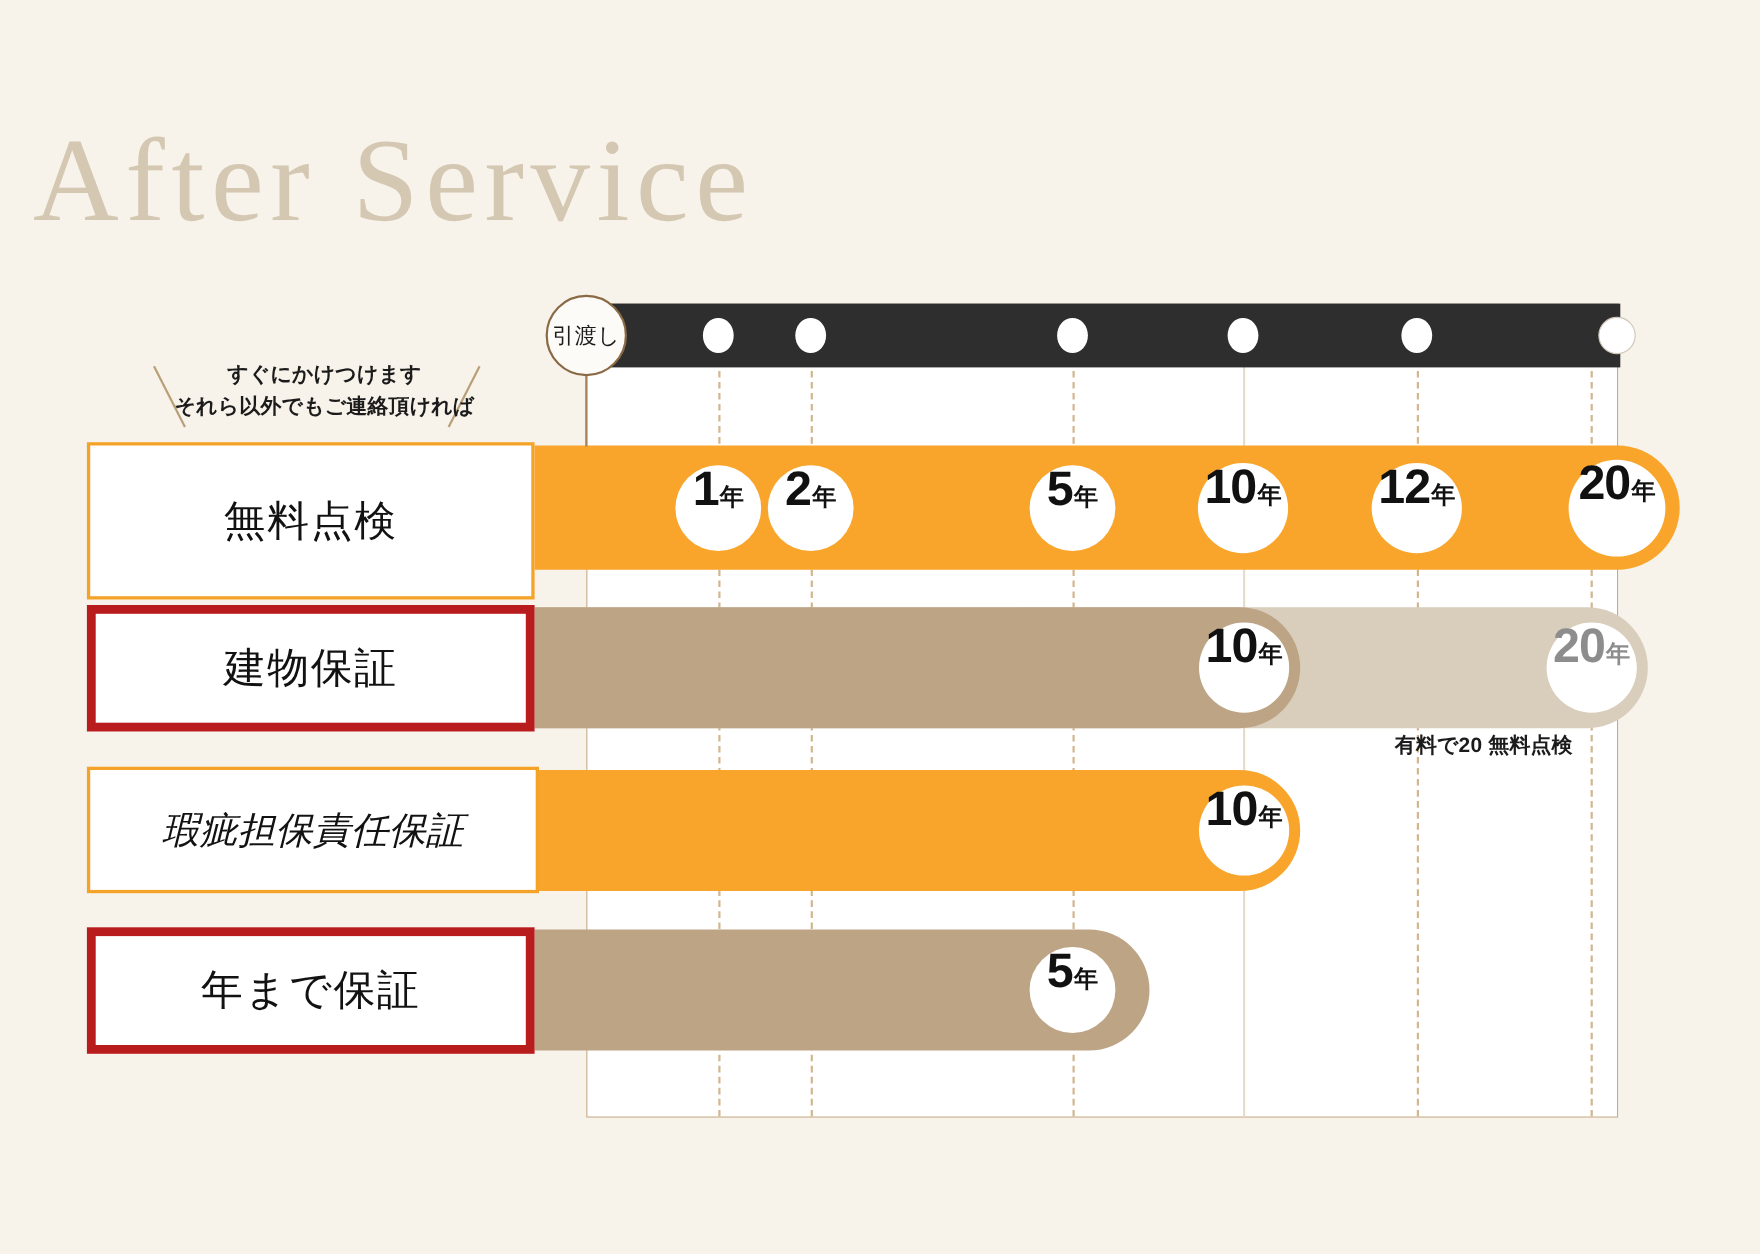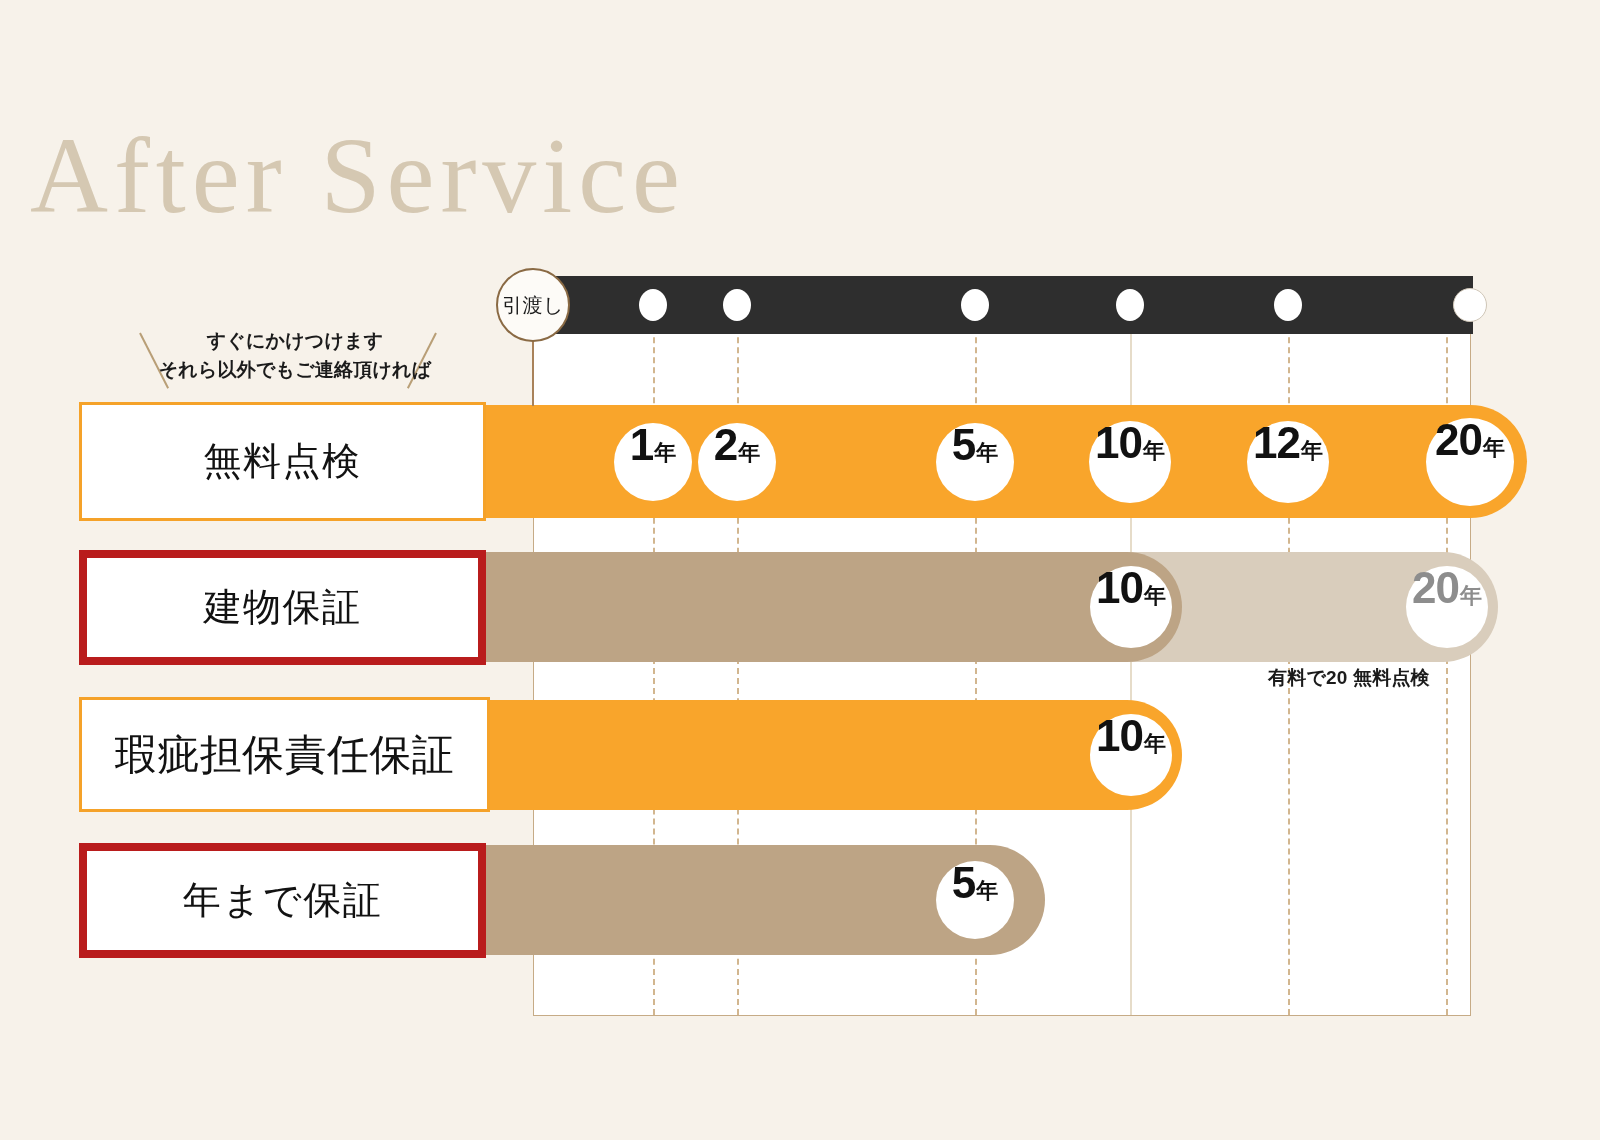--- a/index.html
+++ b/index.html
@@ -14,21 +14,20 @@
 
   
   .page-title{
     position:absolute;left:30px;top:108px;
     font-family:"Liberation Serif","DejaVu Serif",serif;
     font-size:108px;line-height:1.05;
     letter-spacing:.055em;
     color:#d5c8b2;
     white-space:pre;
     font-weight:400;
-    margin-top:11px;
   }
 
   
   .panel{
     position:absolute;left:533px;top:276px;
     width:938px;height:740px;
     background:#ffffff;
     border:1px solid #c6ab86;
     box-sizing:border-box;
   }
@@ -82,21 +81,21 @@
   .row-label{
     position:absolute;
     box-sizing:border-box;
     background:#ffffff;
     display:flex;align-items:center;justify-content:center;
     font-size:38px;color:#121212;letter-spacing:.04em;
     z-index:9;
   }
   .row-label.orange{border:3px solid #f5a229;}
   .row-label.tan{border:8px solid #b91c1c;}
-  .row-label.small{font-size:42px;letter-spacing:.01em;}
+  .row-label.small{font-size:34px;letter-spacing:.01em;font-style:italic;}
 
   .bar{position:absolute;z-index:5;}
   .bar.orange{background:#f9a52b;}
   .bar.tan{background:#bda485;}
   .bar.tan-light{background:#d9cdbc;}
   .bar.round-r{border-radius:0 60px 60px 0;}
 
   
   .badge{
     position:absolute;top:50%;transform:translate(-50%,-50%);
@@ -152,21 +151,21 @@
   </div>
 
   <div class="annot-bar left"></div>
   <div class="annot-bar right"></div>
   <div class="annot">
     <div>すぐにかけつけます</div>
     <div>それら以外でもご連絡頂ければ</div>
   </div>
 
   <div class="bar orange round-r" style="left:430px;top:405px;width:1097px;height:113px;"></div>
-  <div class="row-label orange" style="left:79px;top:402px;width:407px;height:119px;">
+  <div class="row-label orange" style="left:79px;top:402px;width:407px;height:143px;">
     <span>無料点検</span>
   </div>
   <div class="badge" style="left:653px;top:462px;width:78px;height:78px;">
     <span class="num">1</span>
     <span class="yr">年</span>
   </div>
   <div class="badge" style="left:737px;top:462px;width:78px;height:78px;">
     <span class="num">2</span>
     <span class="yr">年</span>
   </div>

